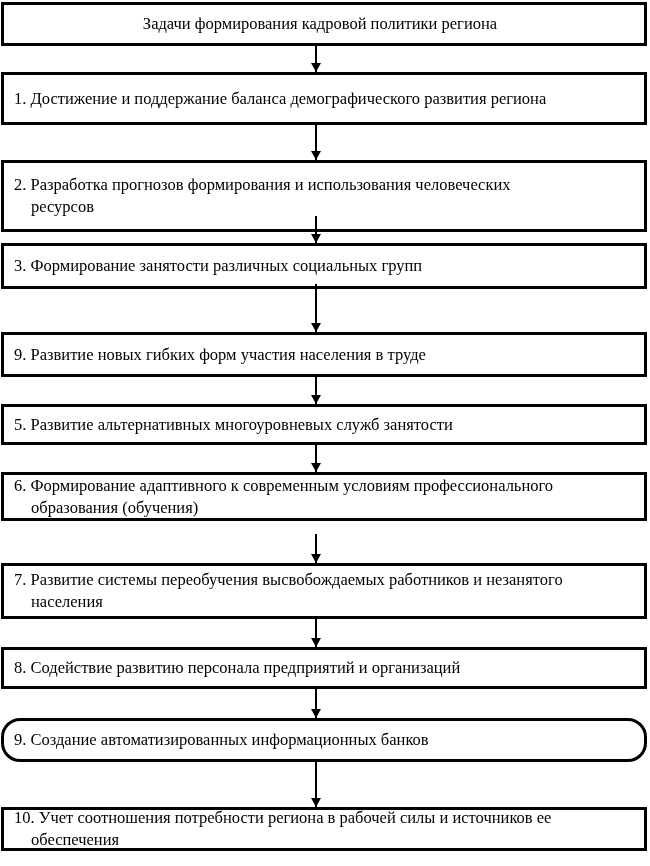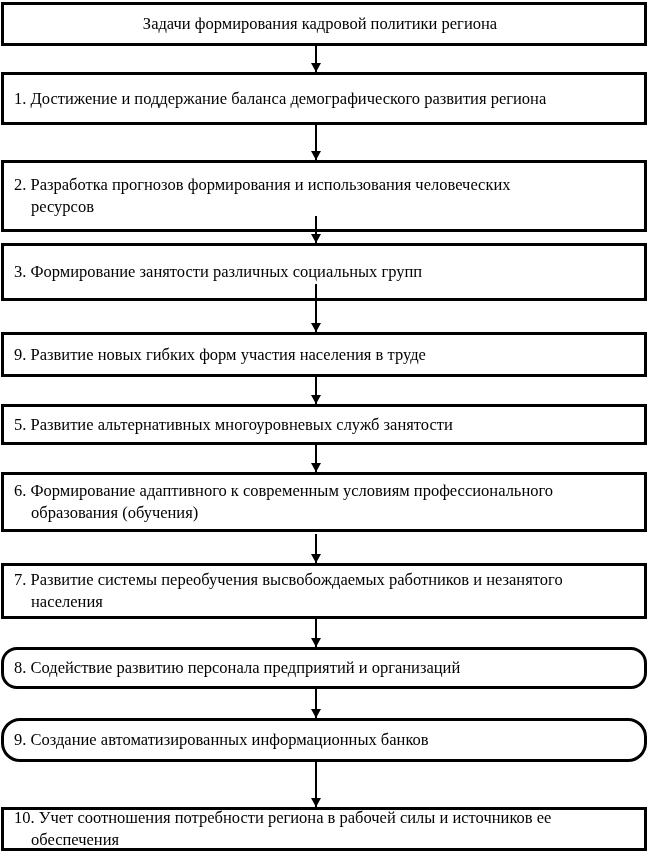--- a/index.html
+++ b/index.html
@@ -42,26 +42,26 @@
   .box.title .txt {
     text-align: center;
     text-indent: 0;
     padding-left: 4px;
     padding-right: 12px;
   }
   
   .t0  { top: 2px;   height: 44px; }
   .b1  { top: 72px;  height: 53px; }
   .b2  { top: 160px; height: 72px; }
-  .b3  { top: 243px; height: 58px; }
+  .b3  { top: 243px; height: 46px; }
   .b4  { top: 332px; height: 45px; }
   .b5  { top: 404px; height: 41px; }
-  .b6  { top: 472px; height: 60px; }
+  .b6  { top: 472px; height: 49px; }
   .b7  { top: 563px; height: 56px; }
-  .b8  { top: 647px; height: 42px; border-radius: 16px; }
+  .b8  { top: 647px; height: 42px; }
   .b9  { top: 718px; height: 44px; border-radius: 19px; }
   .b10 { top: 807px; height: 44px; }
   
   .arrow {
     position: absolute;
     left: 315px;
     width: 2px;
     background: #000000;
   }
   .arrow .head {

